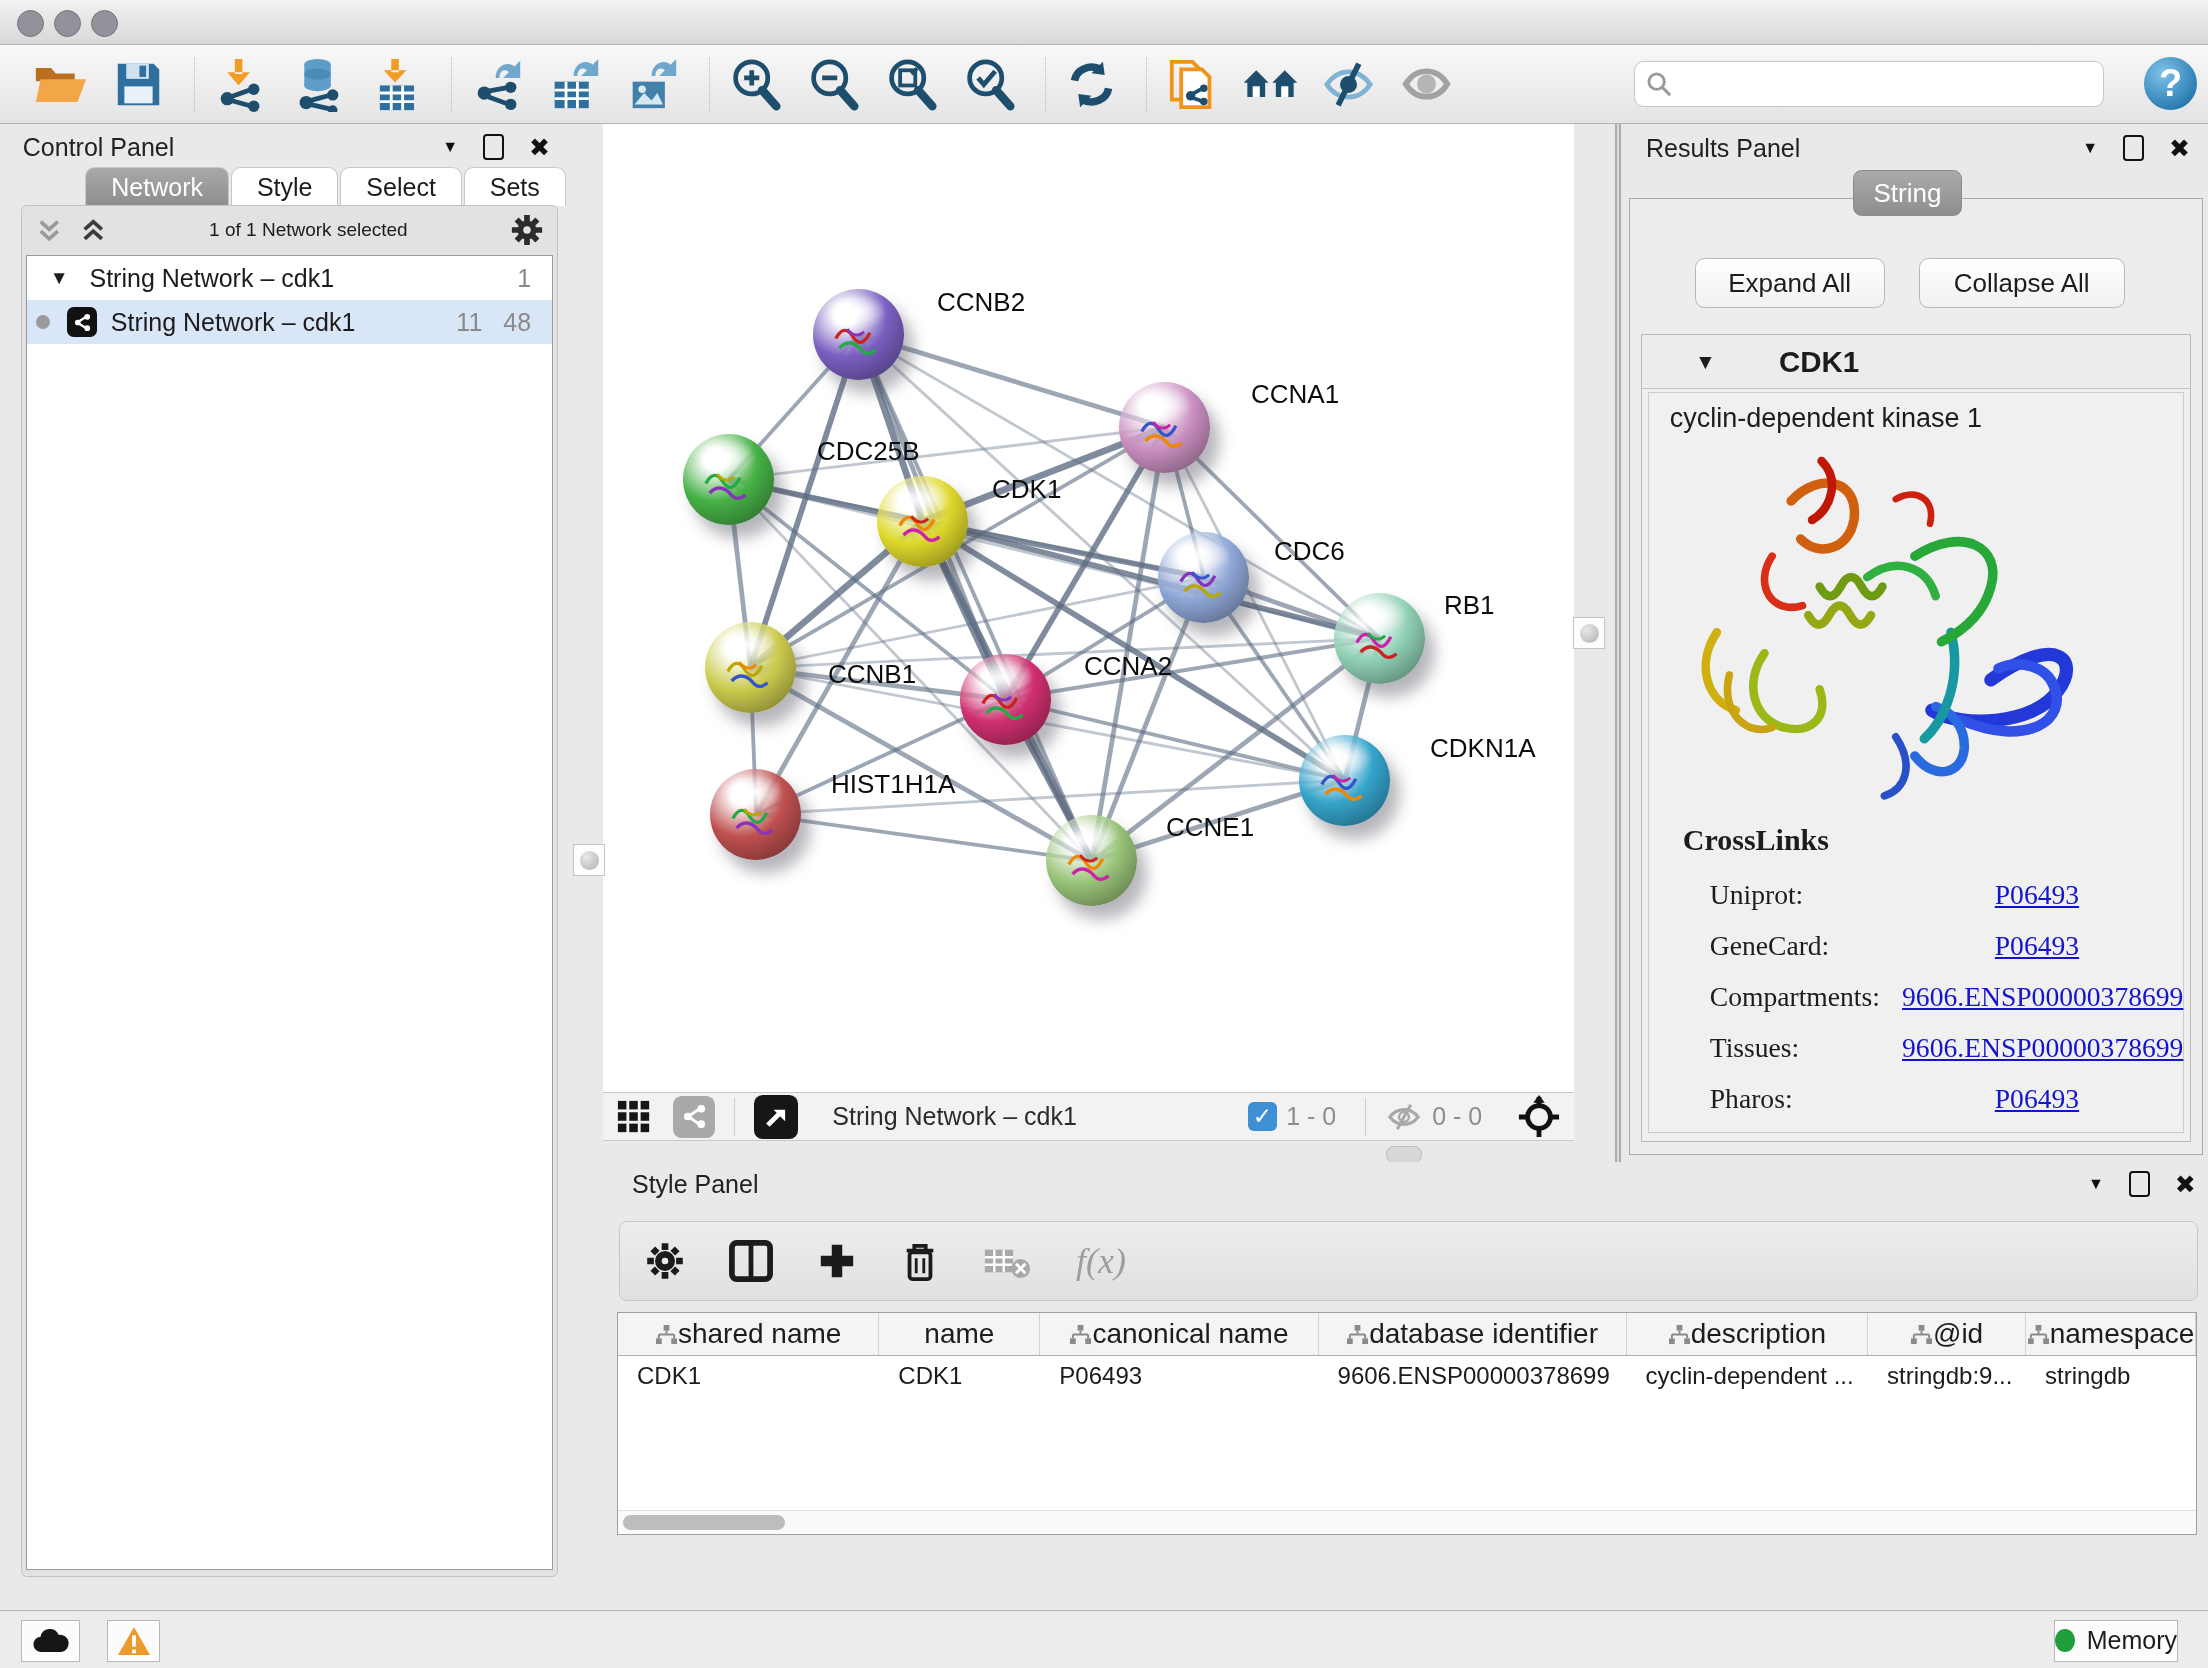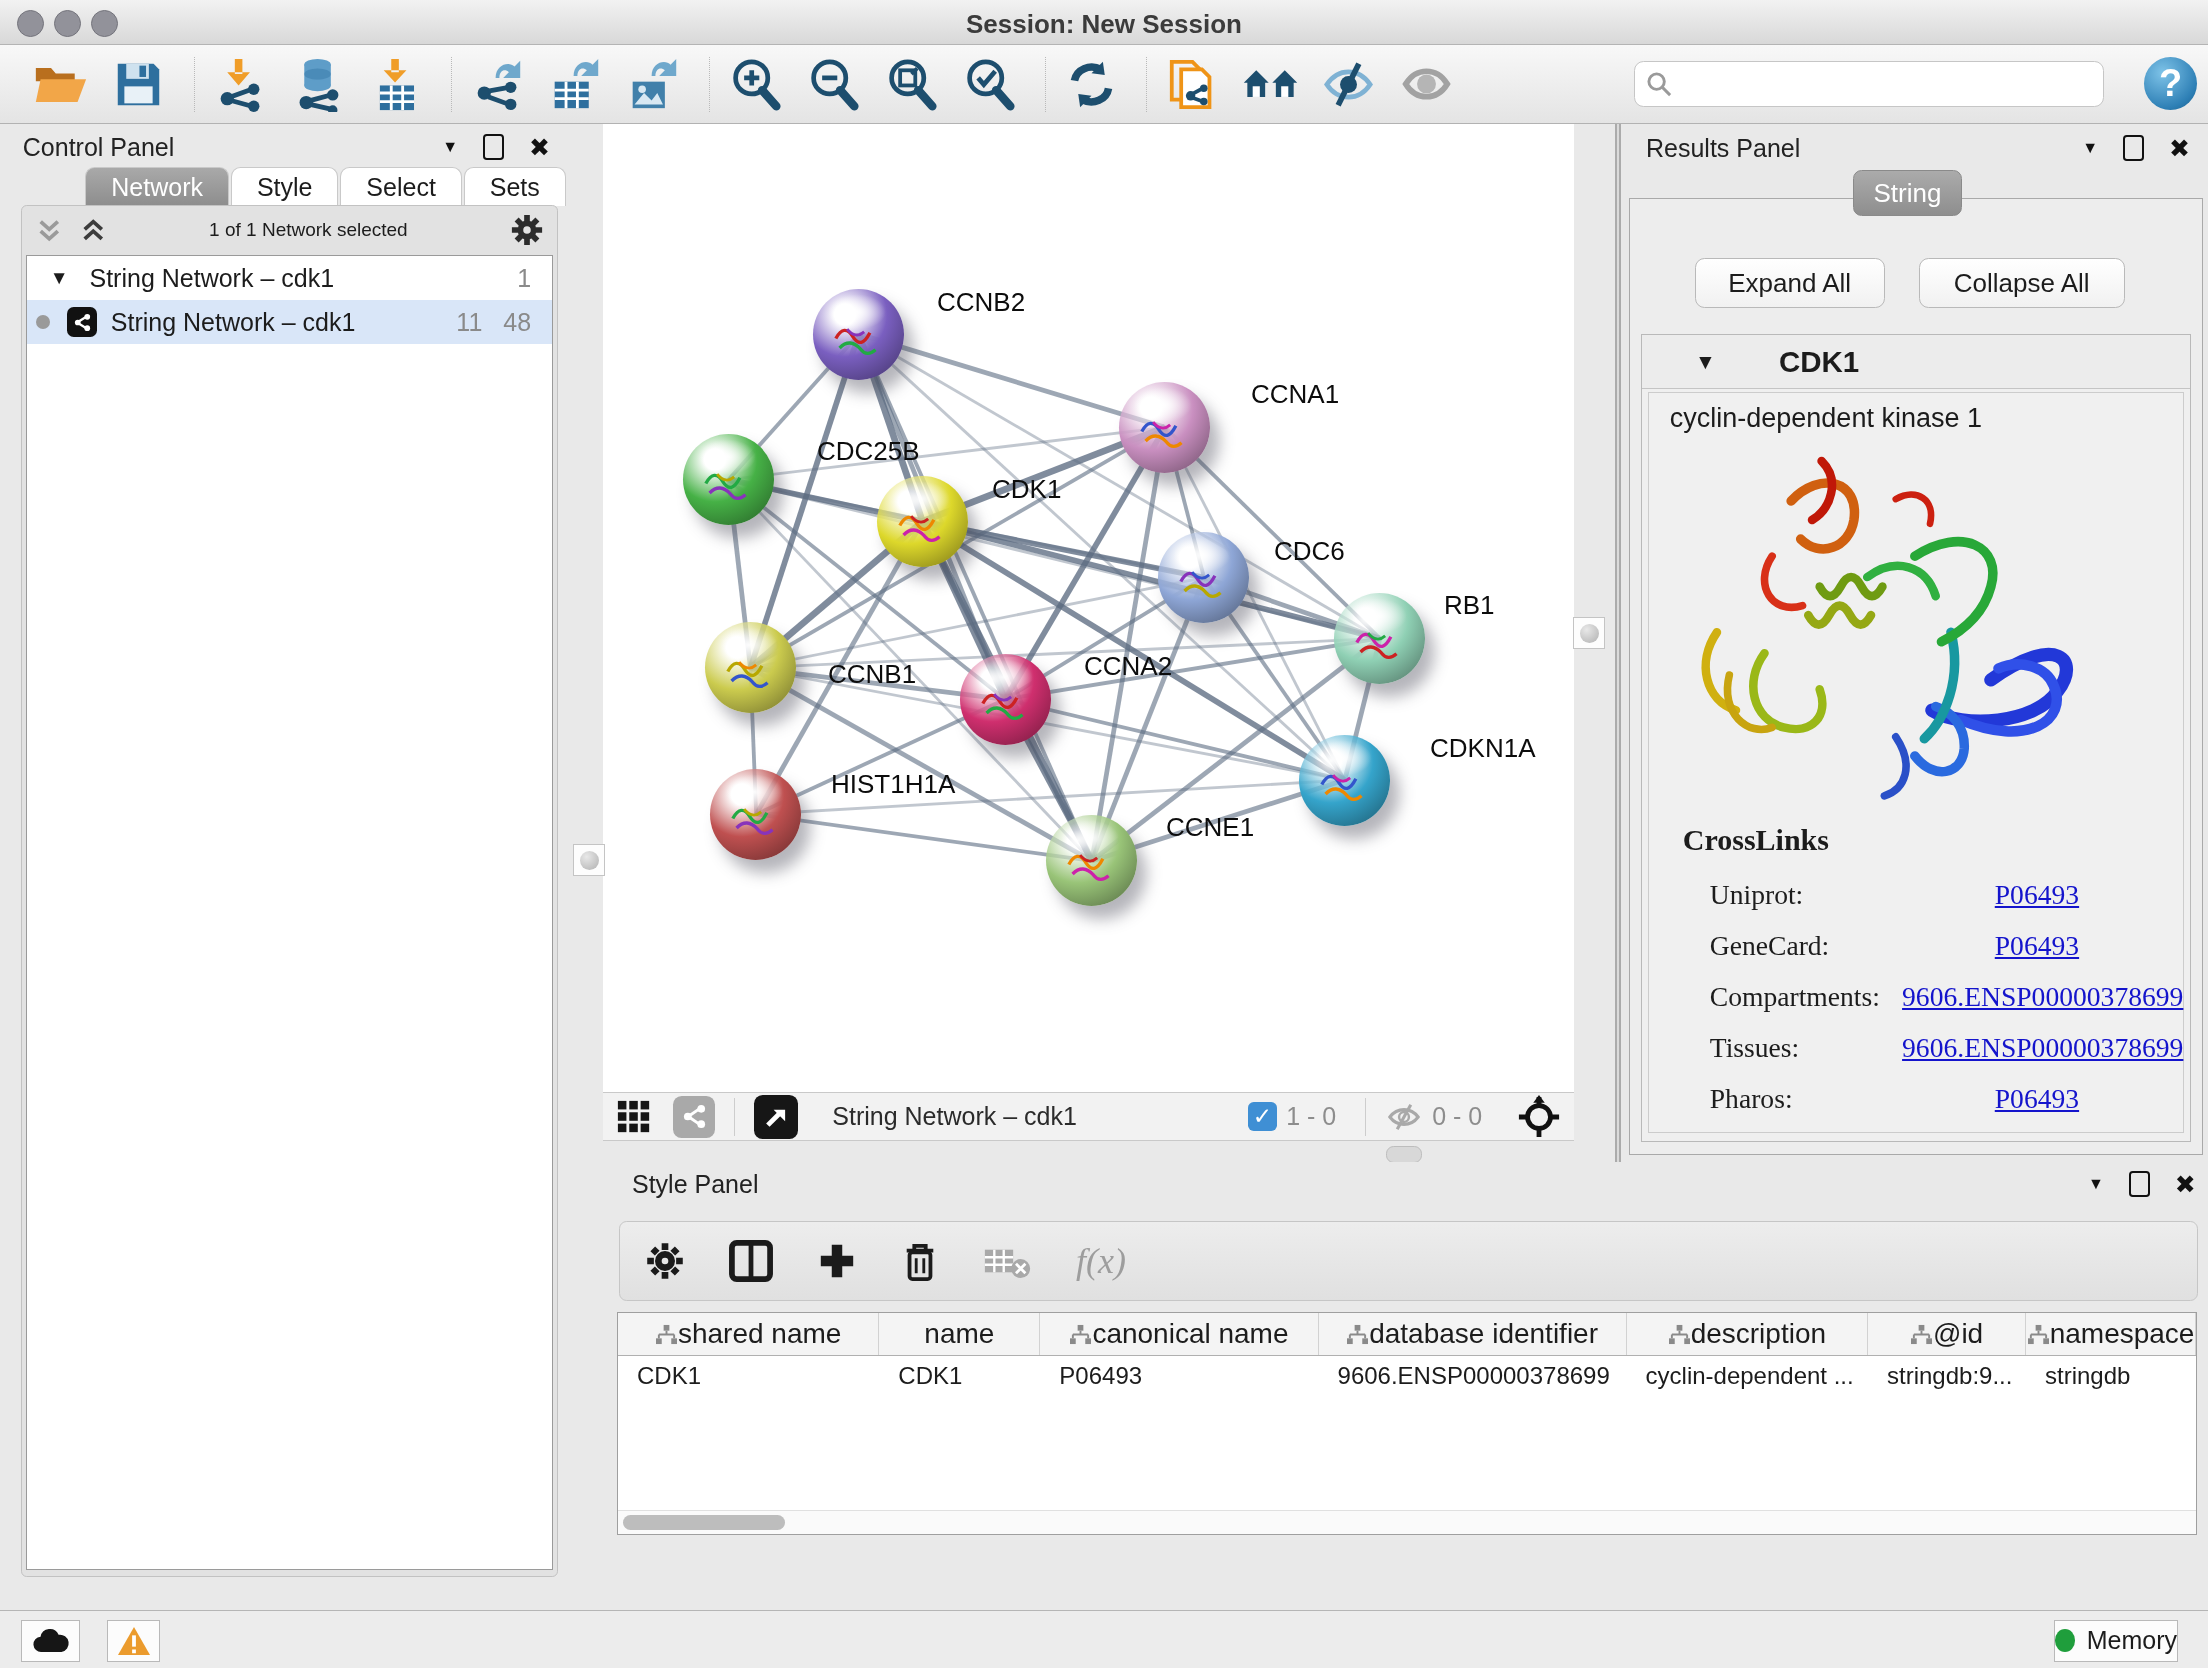--- a/index.html
+++ b/index.html
@@ -145,21 +145,20 @@
   .mem-dot{width:23px;height:23px;border-radius:50%;background:#1f9e3c;margin-right:11.4px;}
   .mem-label{font-size:25px;}
 </style>
 </head>
 <body>
 
 <div class="titlebar">
   <span class="tl" style="left:17px"></span>
   <span class="tl" style="left:54px"></span>
   <span class="tl" style="left:91px"></span>
-  <div class="win-title">Session: New Session</div>
 </div>
 
 <div class="toolbar">
   <div class="tb-ic">
     <svg width="55" height="48" viewBox="0 0 58 50">
       <path d="M3 8 h16 l5 6 h20 v8 H3 z" fill="#b96f1e"></path>
       <path d="M8 20 h48 l-9 24 H3 z" fill="#f2a648"></path>
     </svg>
   </div>
   <div class="tb-ic">

